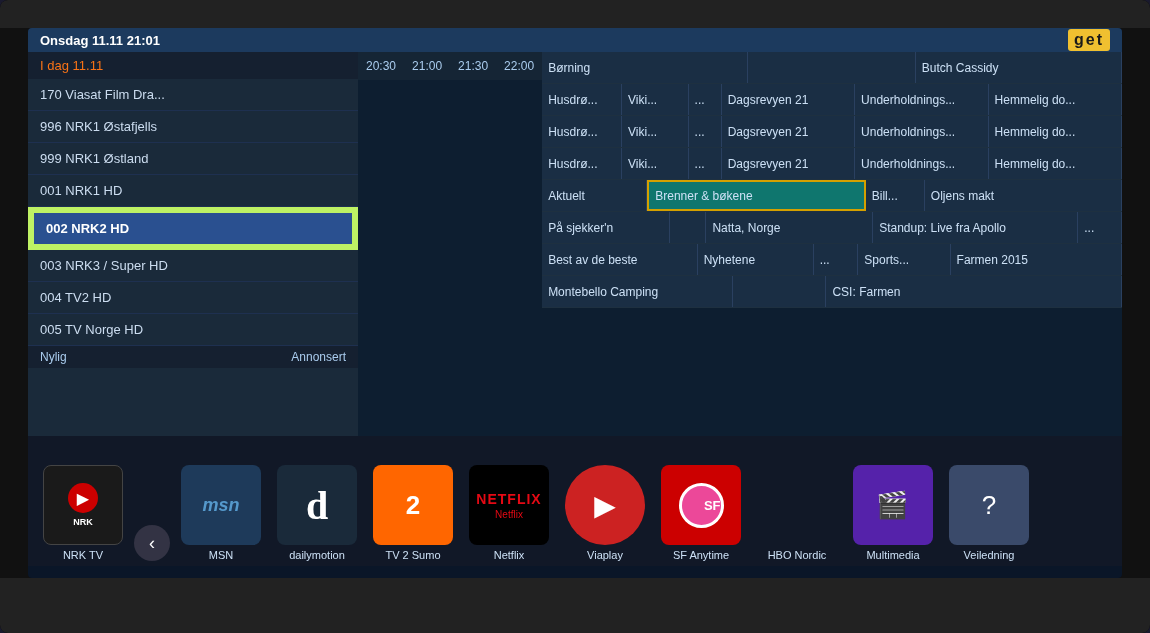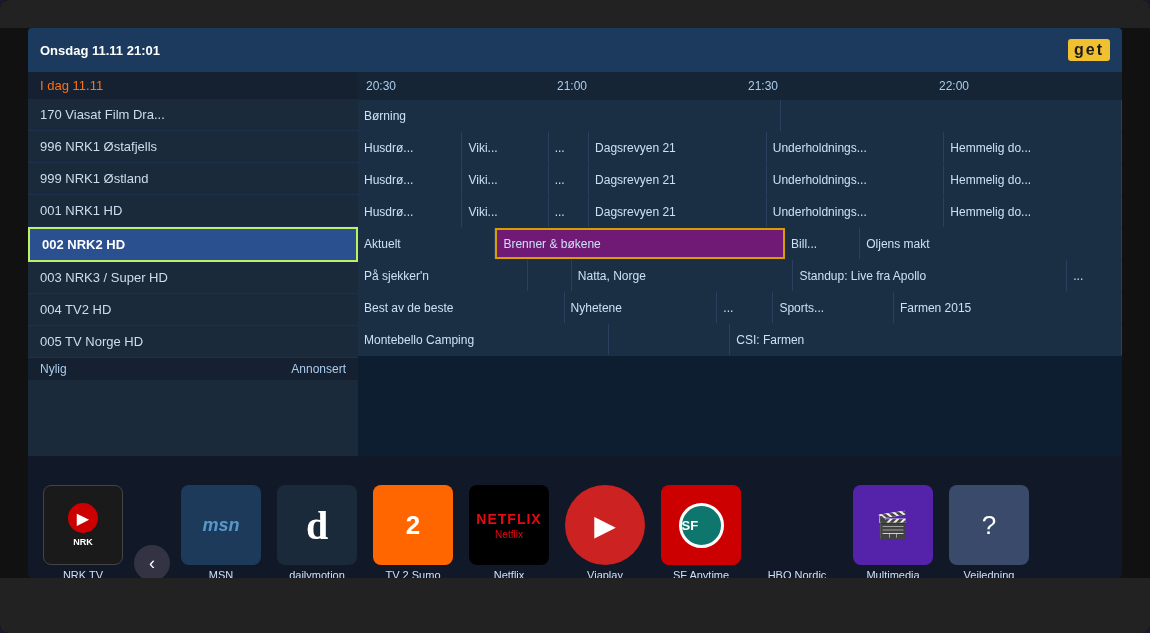--- a/index.html
+++ b/index.html
@@ -28,21 +28,21 @@
       right: 28px;
       bottom: 55px;
       background: #0a1628;
       border-radius: 4px;
       overflow: hidden;
     }
 
     
     .header-bar {
       background: #1c3a5e;
-      height: 44px;
+      height: 24px;
       display: flex;
       align-items: center;
       justify-content: space-between;
       padding: 0 12px;
     }
 
     .header-datetime {
       color: #ffffff;
       font-size: 13px;
       font-weight: bold;
@@ -73,21 +73,21 @@
       color: #ccddf0;
       font-size: 13px;
       padding: 8px 12px;
       cursor: pointer;
       border-bottom: 1px solid #1e3050;
     }
 
     .channel-item.active {
       background: #2a5090;
       color: #ffffff;
-      border: 2px solid #bef264;
+      border: 6px solid #bef264;
       font-weight: bold;
     }
 
     .channel-list-footer {
       display: flex;
       justify-content: space-between;
       padding: 4px 12px;
       background: #152030;
     }
 
@@ -95,21 +95,21 @@
       color: #aaccee;
       font-size: 12px;
     }
 
     
     .epg-area {
       flex: 1;
       background: #0d1e30;
       overflow: hidden;
       display: flex;
-      flex-direction: column;
+      flex-direction: row;
     }
 
     .time-header {
       display: flex;
       background: #152535;
       height: 28px;
       align-items: center;
     }
 
     .time-slot {
@@ -212,21 +212,21 @@
     .app-netflix { background: #000000; }
     .netflix-text { color: #e50914; font-size: 14px; font-weight: bold; letter-spacing: 1px; }
     .netflix-sub { color: #e50914; font-size: 10px; }
 
     
     .app-viaplay { background: #cc2222; border-radius: 50% !important; }
     .viaplay-arrow { color: white; font-size: 28px; }
 
     
     .app-sf { background: #cc0000; }
-    .sf-logo { width: 45px; height: 45px; border-radius: 50%; background: #0f766e; border: 3px solid white; display: flex; align-items: center; justify-content: flex-start; }
+    .sf-logo { width: 45px; height: 45px; border-radius: 50%; background: #ec4899; border: 3px solid white; display: flex; align-items: center; justify-content: flex-end; }
 
     
     .app-hbo { background: #111; border: 3px solid #66aaff; }
     .hbo-text { color: white; font-size: 20px; font-weight: bold; text-align: center; line-height: 1.1; }
 
     
     .app-multimedia { background: #5522aa; }
     .multimedia-icon { color: white; font-size: 26px; }
 
     
@@ -315,20 +315,21 @@
           <div class="time-slot">21:00</div>
           <div class="time-slot">21:30</div>
           <div class="time-slot">22:00</div>
         </div>
 
         <div class="epg-rows">
 
           <div class="epg-row">
             <div class="epg-cell" style="flex:2.5">Børning</div>
             <div class="epg-cell" style="flex:2"></div>
+            <div class="epg-cell" style="flex:2.5">Butch Cassidy</div>
           </div>
 
           <div class="epg-row">
             <div class="epg-cell" style="flex:1">Husdrø...</div>
             <div class="epg-cell" style="flex:0.8">Viki...</div>
             <div class="epg-cell" style="flex:0.3">...</div>
             <div class="epg-cell" style="flex:1.8">Dagsrevyen 21</div>
             <div class="epg-cell" style="flex:1.8">Underholdnings...</div>
             <div class="epg-cell" style="flex:1.8">Hemmelig do...</div>
           </div>
@@ -346,21 +347,21 @@
             <div class="epg-cell" style="flex:1">Husdrø...</div>
             <div class="epg-cell" style="flex:0.8">Viki...</div>
             <div class="epg-cell" style="flex:0.3">...</div>
             <div class="epg-cell" style="flex:1.8">Dagsrevyen 21</div>
             <div class="epg-cell" style="flex:1.8">Underholdnings...</div>
             <div class="epg-cell" style="flex:1.8">Hemmelig do...</div>
           </div>
 
           <div class="epg-row">
             <div class="epg-cell" style="flex:1">Aktuelt</div>
-            <div class="epg-cell yellow-border" style="flex:2.2; border: 2px solid #d4a000; background:#701a75;text-align:right;">Brenner &amp; bøkene</div>
+            <div class="epg-cell yellow-border" style="flex:2.2; border: 2px solid #d4a000; background:#0f766e;text-align:right;">Brenner &amp; bøkene</div>
             <div class="epg-cell" style="flex:0.5">Bill...</div>
             <div class="epg-cell" style="flex:2">Oljens makt</div>
           </div>
 
           <div class="epg-row">
             <div class="epg-cell" style="flex:1.5">På sjekker'n</div>
             <div class="epg-cell" style="flex:0.3"></div>
             <div class="epg-cell" style="flex:2">Natta, Norge</div>
             <div class="epg-cell" style="flex:2.5">Standup: Live fra Apollo</div>
             <div class="epg-cell" style="flex:0.4">...</div>

